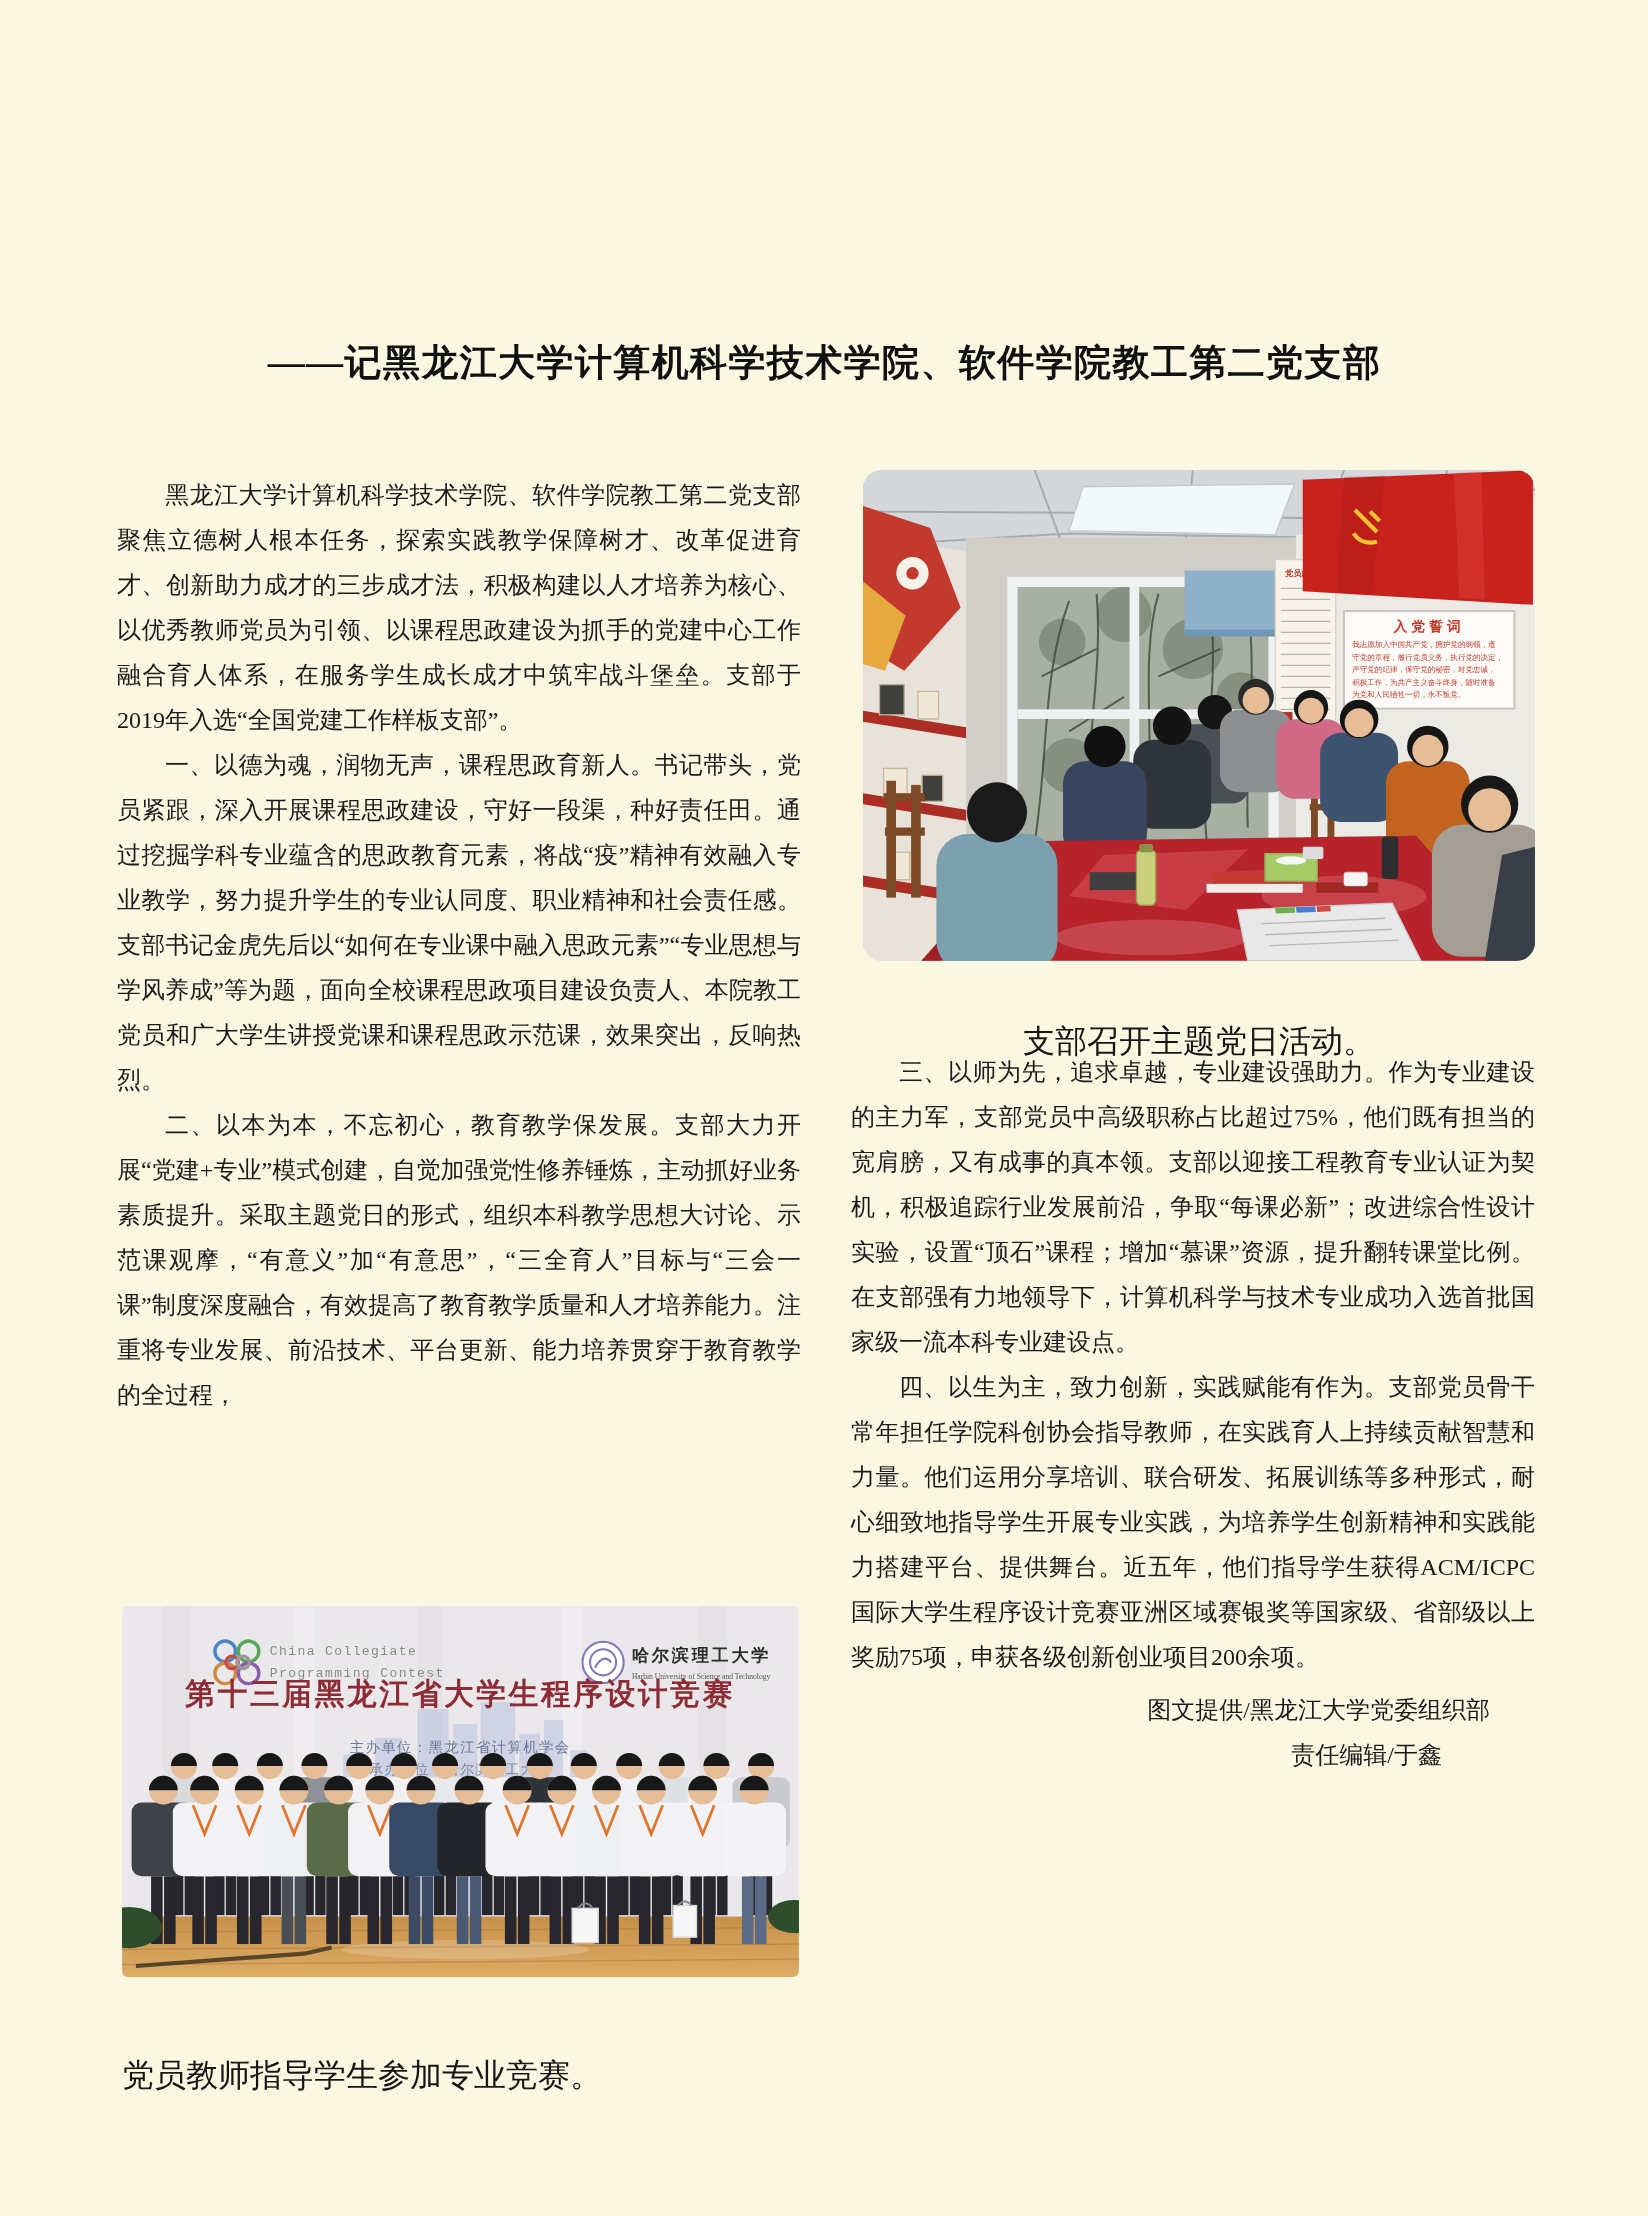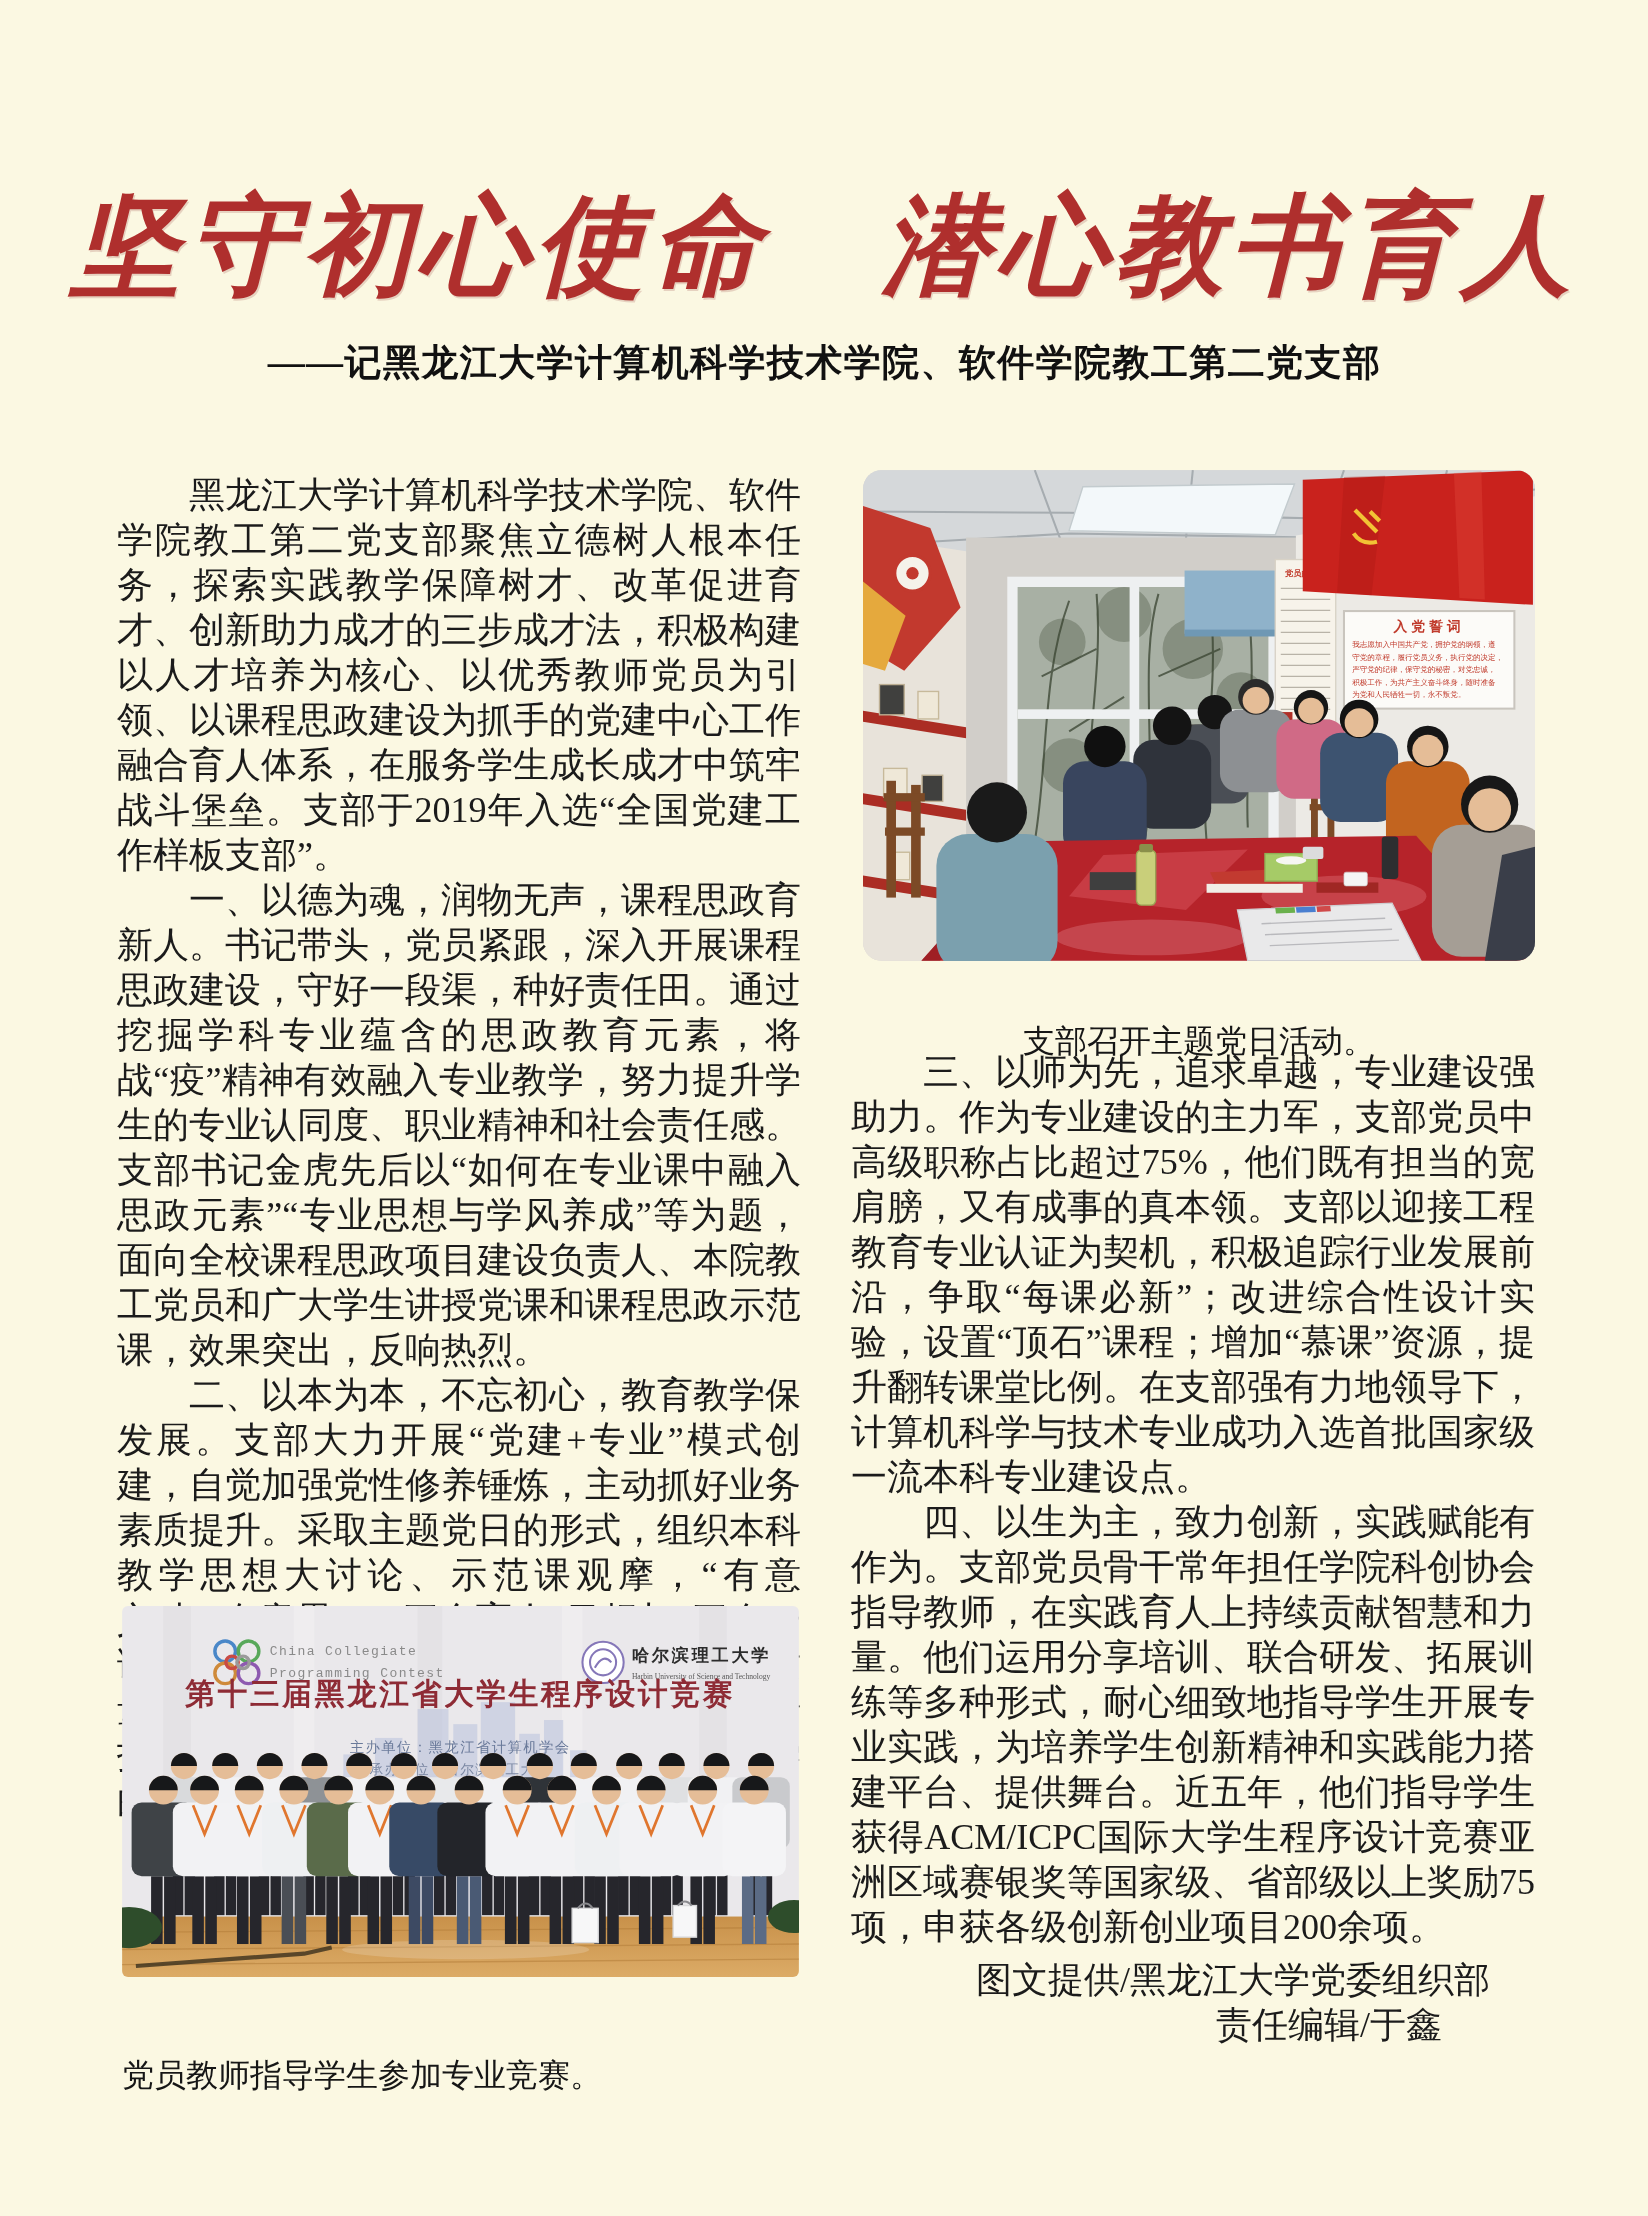--- a/index.html
+++ b/index.html
@@ -13,21 +13,21 @@
     position:absolute; left:0; top:173px; width:1649px;
     text-align:center; font-size:109px; font-weight:bold; font-style:italic;
     color:#AF2F2D; letter-spacing:6.9px; white-space:nowrap;
     text-shadow:1.4px 2.1px 0 rgba(140,40,38,.18);
   }
   .sub-title{
     position:absolute; left:0; top:338px; width:1649px;
     text-align:center; font-size:37px; font-weight:bold; color:#111;
     letter-spacing:1.4px; white-space:nowrap;
   }
-  .col{ position:absolute; width:684px; font-size:36px; line-height:45px;
+  .col{ position:absolute; width:684px; font-size:24px; line-height:45px;
         text-align:justify; text-justify:inter-character; }
   .col p{ margin:0; text-indent:2em; }
   .col p.noindent{ text-indent:0; }
   .col-left{ left:117px; top:473px; }
   .col-right{ left:851px; top:1050px; }
   .credits{ margin-top:8.2px; }
   .credit-line{ text-align:right; line-height:45px; }
   .credit-line.second{ padding-right:93px; }
   .credit-line.first{ padding-right:45px; }
   .photo{ position:absolute; border-radius:19px; overflow:hidden; }
@@ -36,21 +36,20 @@
   .photo-contest{ left:122px; top:1606px; width:677px; height:371px;border-radius:6px; }
   .caption{ position:absolute; font-size:32px; color:#161616; white-space:nowrap; }
   .caption-meeting{ left:863px; top:976px; width:672px; text-align:center;margin-top:44px; }
   .caption-contest{ left:122px; top:2054px; width:677px; padding-right:9.6px; }
 </style>
 </head>
 <body>
 
 <div class="page">
 
-  <div class="main-title">坚守初心使命　潜心教书育人</div>
   <div class="sub-title">——记黑龙江大学计算机科学技术学院、软件学院教工第二党支部</div>
 
   <div class="col col-left">
     <p>黑龙江大学计算机科学技术学院、软件学院教工第二党支部聚焦立德树人根本任务，探索实践教学保障树才、改革促进育才、创新助力成才的三步成才法，积极构建以人才培养为核心、以优秀教师党员为引领、以课程思政建设为抓手的党建中心工作融合育人体系，在服务学生成长成才中筑牢战斗堡垒。支部于2019年入选“全国党建工作样板支部”。</p>
     <p>一、以德为魂，润物无声，课程思政育新人。书记带头，党员紧跟，深入开展课程思政建设，守好一段渠，种好责任田。通过挖掘学科专业蕴含的思政教育元素，将战“疫”精神有效融入专业教学，努力提升学生的专业认同度、职业精神和社会责任感。支部书记金虎先后以“如何在专业课中融入思政元素”“专业思想与学风养成”等为题，面向全校课程思政项目建设负责人、本院教工党员和广大学生讲授党课和课程思政示范课，效果突出，反响热烈。</p>
     <p>二、以本为本，不忘初心，教育教学保发展。支部大力开展“党建+专业”模式创建，自觉加强党性修养锤炼，主动抓好业务素质提升。采取主题党日的形式，组织本科教学思想大讨论、示范课观摩，“有意义”加“有意思”，“三全育人”目标与“三会一课”制度深度融合，有效提高了教育教学质量和人才培养能力。注重将专业发展、前沿技术、平台更新、能力培养贯穿于教育教学的全过程，</p>
   </div>
 
   <div class="photo photo-meeting">
     <svg viewBox="0 0 978 714" width="672" height="491" xmlns="http://www.w3.org/2000/svg">

